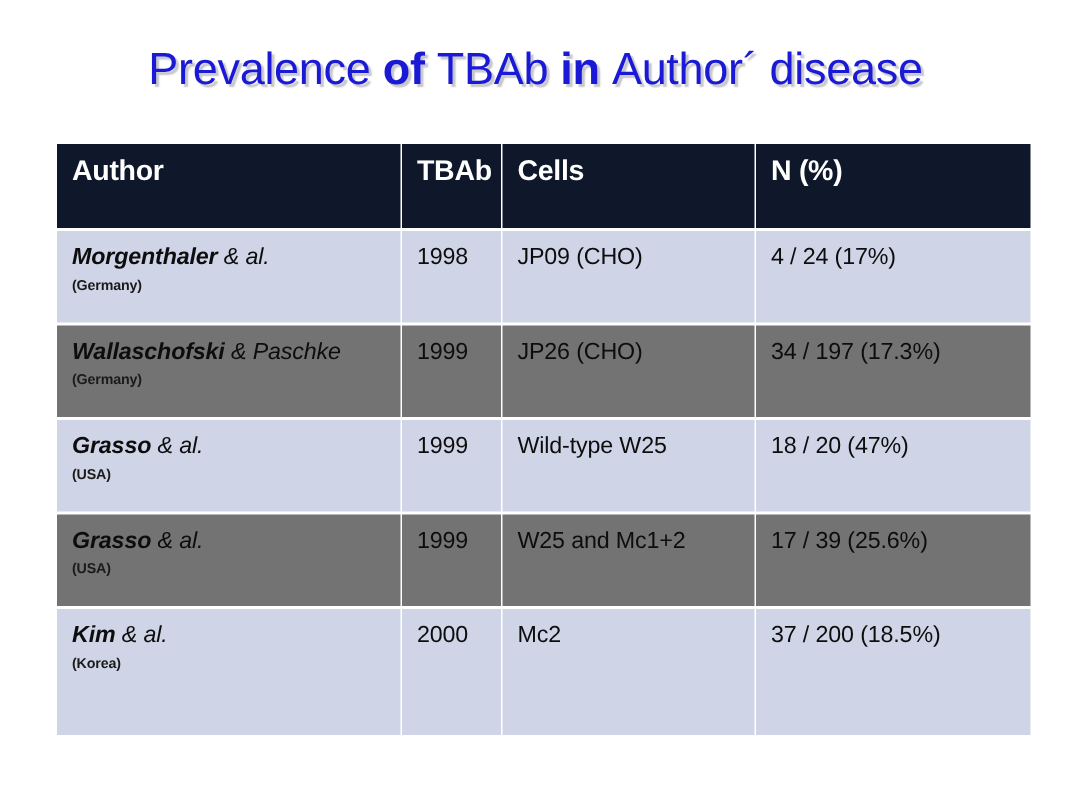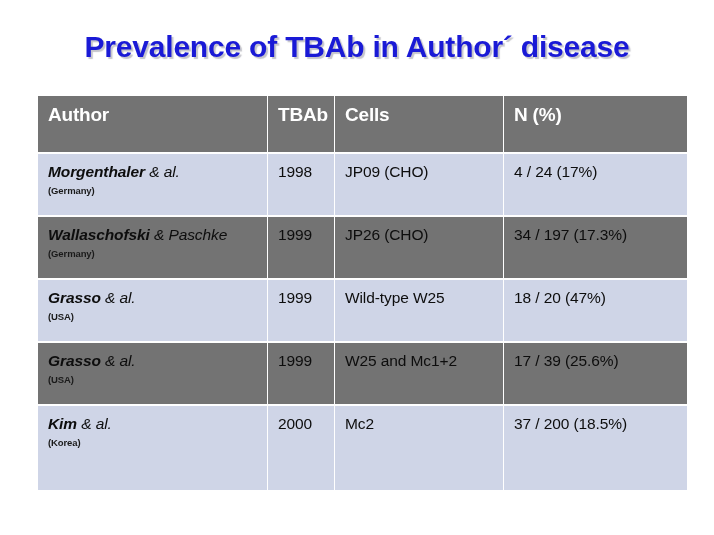--- a/index.html
+++ b/index.html
@@ -30,21 +30,21 @@
     top: 28px;
     width: 714px;
     text-align: center;
     font-size: 30px;
     line-height: 38px;
     letter-spacing: -0.2px;
     color: #1A1AD6;
     white-space: nowrap;
     text-shadow: 2px 2px 1px rgba(150,150,160,0.55);
   }
-  .slide-title .t-strong { font-weight: bold; }
+  .slide-title .t-strong { font-weight: normal; }
   .slide-title .t-plain  { font-weight: bold; text-align: right; }
   .title-light { font-weight: bold; }
 
   
   .table-wrap {
     position: absolute;
     left: 37px;
     top: 94px;
     width: 649px;
   }
@@ -54,21 +54,21 @@
     width: 649px;
     table-layout: fixed;
     margin: 0;
   }
   table.data-table col.c-author { width: 229px; }
   table.data-table col.c-year   { width: 66px; }
   table.data-table col.c-cells  { width: 168px; }
   table.data-table col.c-n      { width: 183px; }
 
   thead th {
-    background: #737373;
+    background: #0f172a;
     color: #ffffff;
     font-size: 19px;
     font-weight: bold;
     text-align: left;
     vertical-align: top;
     padding: 8px 0 0 10px;
     height: 56px;
     box-sizing: border-box;
     letter-spacing: -0.2px;
   }

